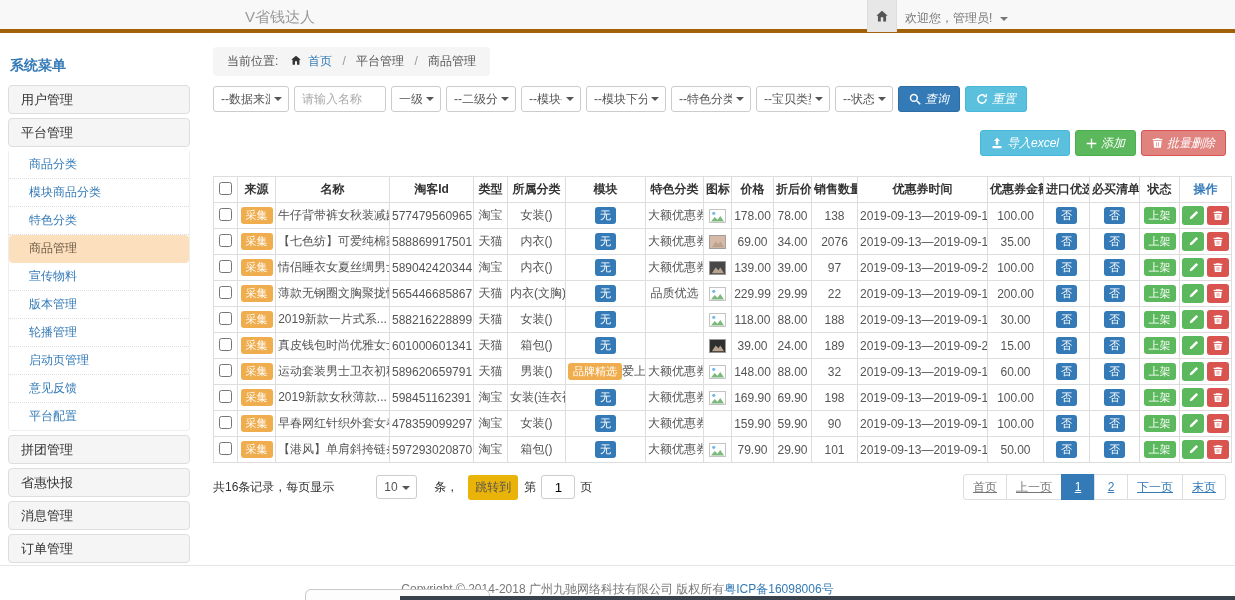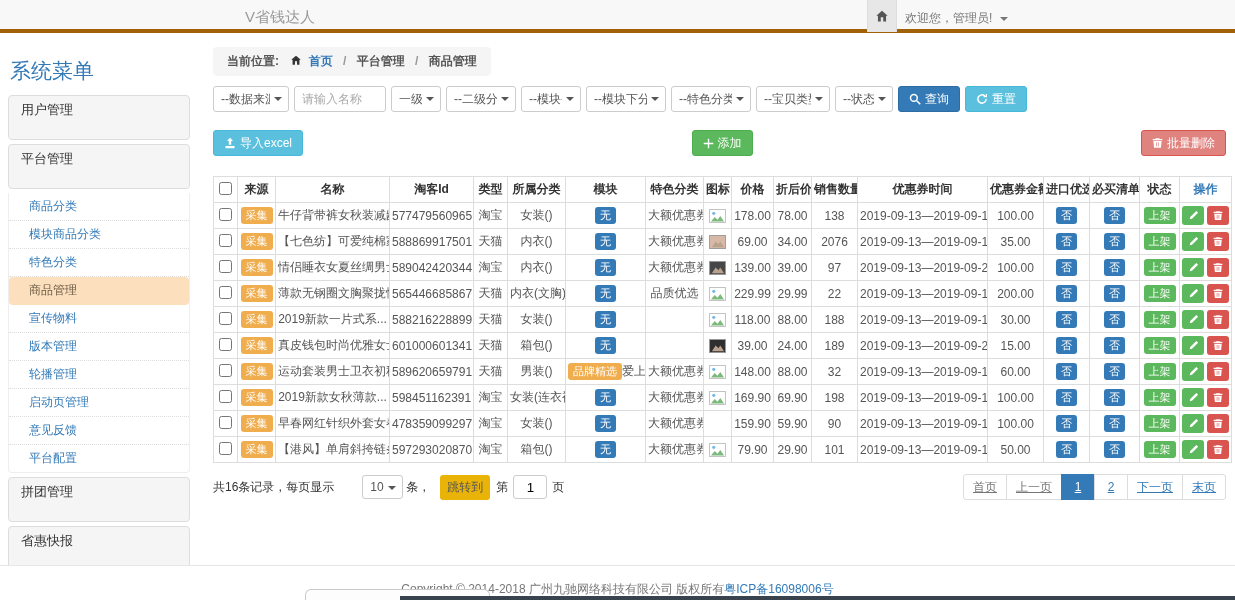--- a/index.html
+++ b/index.html
@@ -10,68 +10,68 @@
   }
   
   .topbar { position:absolute; top:0; left:0; right:0; height:33px; background:#f8f8f8; border-bottom:4px solid #a16207; }
   .brand { position:absolute; left:245px; top:8px; font-size:15px; color:#9a9a9a; }
   .home-btn { position:absolute; left:867px; top:0; width:30px; height:32px; background:#e7e7e7;
     border-left:1px solid #ddd; border-right:1px solid #ddd; display:flex; align-items:center; justify-content:center; cursor:pointer; }
   .welcome { position:absolute; left:905px; top:10px; color:#777; cursor:pointer; }
   .caret { display:inline-block; width:0; height:0; border-left:4px solid transparent; border-right:4px solid transparent; border-top:4px solid #777; margin-left:4px; vertical-align:middle; }
   
   .sidebar { position:absolute; left:8px; top:53px; width:182px; height:512px; overflow:hidden; }
-  .side-title { color:#337ab7; font-weight:normal; font-size:21px; padding:4px 2px 10px; }
-  .side-group { height:45px; line-height:27px; background:#f5f5f5; border:1px solid #ddd; border-radius:4px;
+  .side-title { color:#337ab7; font-weight:bold; font-size:14px; padding:4px 2px 10px; }
+  .side-group { height:29px; line-height:27px; background:#f5f5f5; border:1px solid #ddd; border-radius:4px;
     margin-bottom:4px; padding-left:12px; font-size:13px; color:#333; cursor:pointer; }
   .side-sub { list-style:none; background:#fff; border:1px solid #eee; border-top:none; border-radius:0 0 4px 4px; margin-bottom:4px; }
   .side-sub li { padding:5px 0 5px 20px; border-bottom:1px dotted #ddd; cursor:pointer; }
   .side-sub li:last-child { border-bottom:none; }
   .side-sub li a { color:#337ab7; text-decoration:none; }
   .side-sub li.active { background:#fcdfbd; border-radius:4px; border-bottom:1px dotted transparent; }
   .side-sub li.active a { color:#6b5b45; }
   
   .content { position:absolute; left:213px; top:47px; width:1013px; }
-  .breadcrumb { display:inline-block; background:#f5f5f5; border-radius:4px; padding:6px 14px; color:#555;font-weight:bold; }
+  .breadcrumb { display:inline-block; background:#f5f5f5; border-radius:4px; padding:6px 14px; color:#555; }
   .breadcrumb .sep { color:#999; margin:0 7px; }
   .breadcrumb a { color:#337ab7; text-decoration:none; }
   .breadcrumb .hicon { margin:0 3px 0 8px; vertical-align:-1px; }
   
   .filters { margin-top:10px; display:flex; align-items:center; gap:5px; }
   .sel { position:relative; display:inline-block; }
   .sel::after { content:""; position:absolute; right:7px; top:11px; width:0; height:0;
     border-left:4px solid transparent; border-right:4px solid transparent; border-top:4px solid #555; pointer-events:none; }
   select.ctl { appearance:none; -webkit-appearance:none; padding-right:18px; }
   .ctl { height:26px; border:1px solid #ccc; border-radius:3px; font-size:12px; color:#555; background:#fff; padding:0 7px; }
   input.ctl::placeholder { color:#aaa; }
   .btn { height:26px; border-radius:3px; font-size:12px; color:#fff; border:1px solid transparent;
-    display:inline-flex; align-items:center; gap:4px; padding:0 10px; cursor:pointer; white-space:nowrap; }
+    display:inline-flex; align-items:center; gap:4px; padding:0 10px; cursor:pointer; white-space:nowrap;font-style:italic; }
   .btn-primary { background:#337ab7; border-color:#2e6da4; }
   .btn-info { background:#5bc0de; border-color:#46b8da; }
   .btn-success { background:#5cb85c; border-color:#4cae4c; }
   .btn-danger { background:#e0837f; border-color:#d9534f; }
   
-  .toolbar { margin-top:18px; display:flex; justify-content:space-between; gap:5px; }
+  .toolbar { margin-top:18px; display:flex; justify-content:flex-end; gap:5px; }
   
   table { width:100%; border-collapse:collapse; table-layout:fixed; margin-top:20px; }
   th,td { border:1px solid #ddd; font-size:12px; color:#555; text-align:center; height:26px; padding:0 2px;
     overflow:hidden; white-space:nowrap; }
   th { color:#333; font-weight:bold; }
   th.op-h { color:#337ab7; }
   .badge { display:inline-block; padding:3px 5px; border-radius:3px; color:#fff; font-size:11px; line-height:1; cursor:default; }
   .b-orange { background:#f0ad4e; }
   .b-blue  { background:#337ab7; cursor:pointer; }
   .b-green { background:#5cb85c; cursor:pointer; }
   .icon-btn { display:inline-flex; width:22px; height:19px; border-radius:3px; align-items:center; justify-content:center;
     cursor:pointer; vertical-align:middle; }
   .ib-green { background:#5cb85c; } .ib-red { background:#d9534f; margin-left:3px; }
   .thumb { vertical-align:middle; }
   
   .pagerow { margin-top:11px; display:flex; align-items:center; color:#333; }
-  .pagerow .gap { margin:0 3px;padding-left:25px; }
+  .pagerow .gap { margin:0 17px;padding-left:25px; }
   .jump-chip { background:#eab308; border-radius:3px; padding:4px 7px; margin:0 6px 0 10px; color:#555; cursor:pointer; }
   .jump-input { width:34px; height:24px; border:1px solid #ccc; border-radius:3px; text-align:center; margin:0 5px; }
   .pager { margin-left:auto; display:flex; }
   .pg { min-width:34px; padding:0 9px; height:26px; line-height:24px; border:1px solid #ddd; background:#fff;
     color:#337ab7; text-align:center; margin-left:-1px; cursor:pointer; }
   .pg:first-child { border-radius:3px 0 0 3px; }
   .pg:last-child { border-radius:0 3px 3px 0; }
   .pg.disabled { color:#777; }
   .pg.active { background:#337ab7; color:#fff; border-color:#337ab7; }
   

